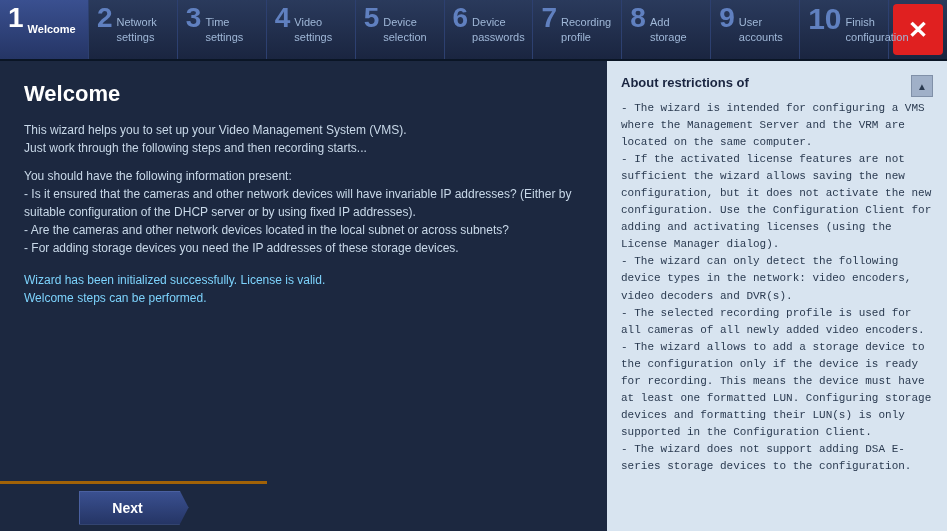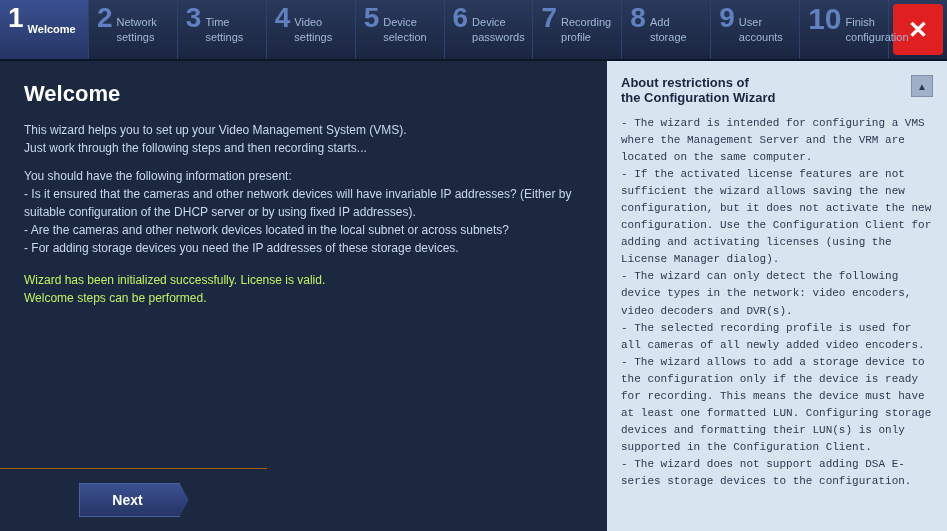--- a/index.html
+++ b/index.html
@@ -85,21 +85,21 @@
       margin-bottom: 14px;
     }
     .welcome-text {
       font-size: 12px;
       color: #c8d8e8;
       line-height: 1.5;
       margin-bottom: 10px;
     }
     .success-text {
       font-size: 12px;
-      color: #bef264;
+      color: #7dd3fc;
       line-height: 1.5;
       margin-top: 14px;
     }
 
     
     .right-panel {
       width: 340px;
       min-width: 340px;
       background: #d8e4f0;
       padding: 14px 14px;
@@ -133,26 +133,26 @@
       font-size: 10px;
       color: #2a3a50;
     }
 
     
     .bottom-bar {
       position: absolute;
       bottom: 0;
       left: 0;
       right: 340px;
-      height: 63px;
+      height: 50px;
       background: #1c2840;
       display: flex;
       align-items: center;
       justify-content: center;
-      border-top: 1px solid #a16207;
+      border-top: 3px solid #a16207;
     }
     .next-btn {
       background: linear-gradient(180deg, #3a5090 0%, #253565 100%);
       color: #ffffff;
       border: 1px solid #4a60a0;
       padding: 8px 28px;
       font-size: 14px;
       font-weight: bold;
       cursor: pointer;
       clip-path: polygon(0 0, 92% 0, 100% 50%, 92% 100%, 0 100%);
@@ -240,21 +240,20 @@
     </div>
 
     <div class="bottom-bar">
       <button class="next-btn">Next</button>
     </div>
   </div>
 
   <div class="right-panel">
     <div class="right-panel-header">
       <span>About restrictions of</span><br>
-      <span>the Configuration Wizard</span>
     </div>
     <div class="scroll-up-btn">▲</div>
     <p class="right-panel-text">- The wizard is intended for configuring a VMS where the Management Server and the VRM are located on the same computer.<br>
 - If the activated license features are not sufficient the wizard allows saving the new configuration, but it does not activate the new configuration. Use the Configuration Client for adding and activating licenses  (using the License Manager dialog).<br>
 - The wizard can only detect the following device types in the network: video encoders, video decoders and DVR(s).<br>
 - The selected recording profile is used for all cameras of all newly added video encoders.<br>
 - The wizard allows to add a storage device to the configuration only if the device is ready for recording. This means the device must have at least one formatted LUN. Configuring storage devices and formatting their LUN(s) is only supported in the Configuration Client.<br>
 - The wizard does not support adding DSA E-series storage devices to the configuration.</p>
   </div>
 

